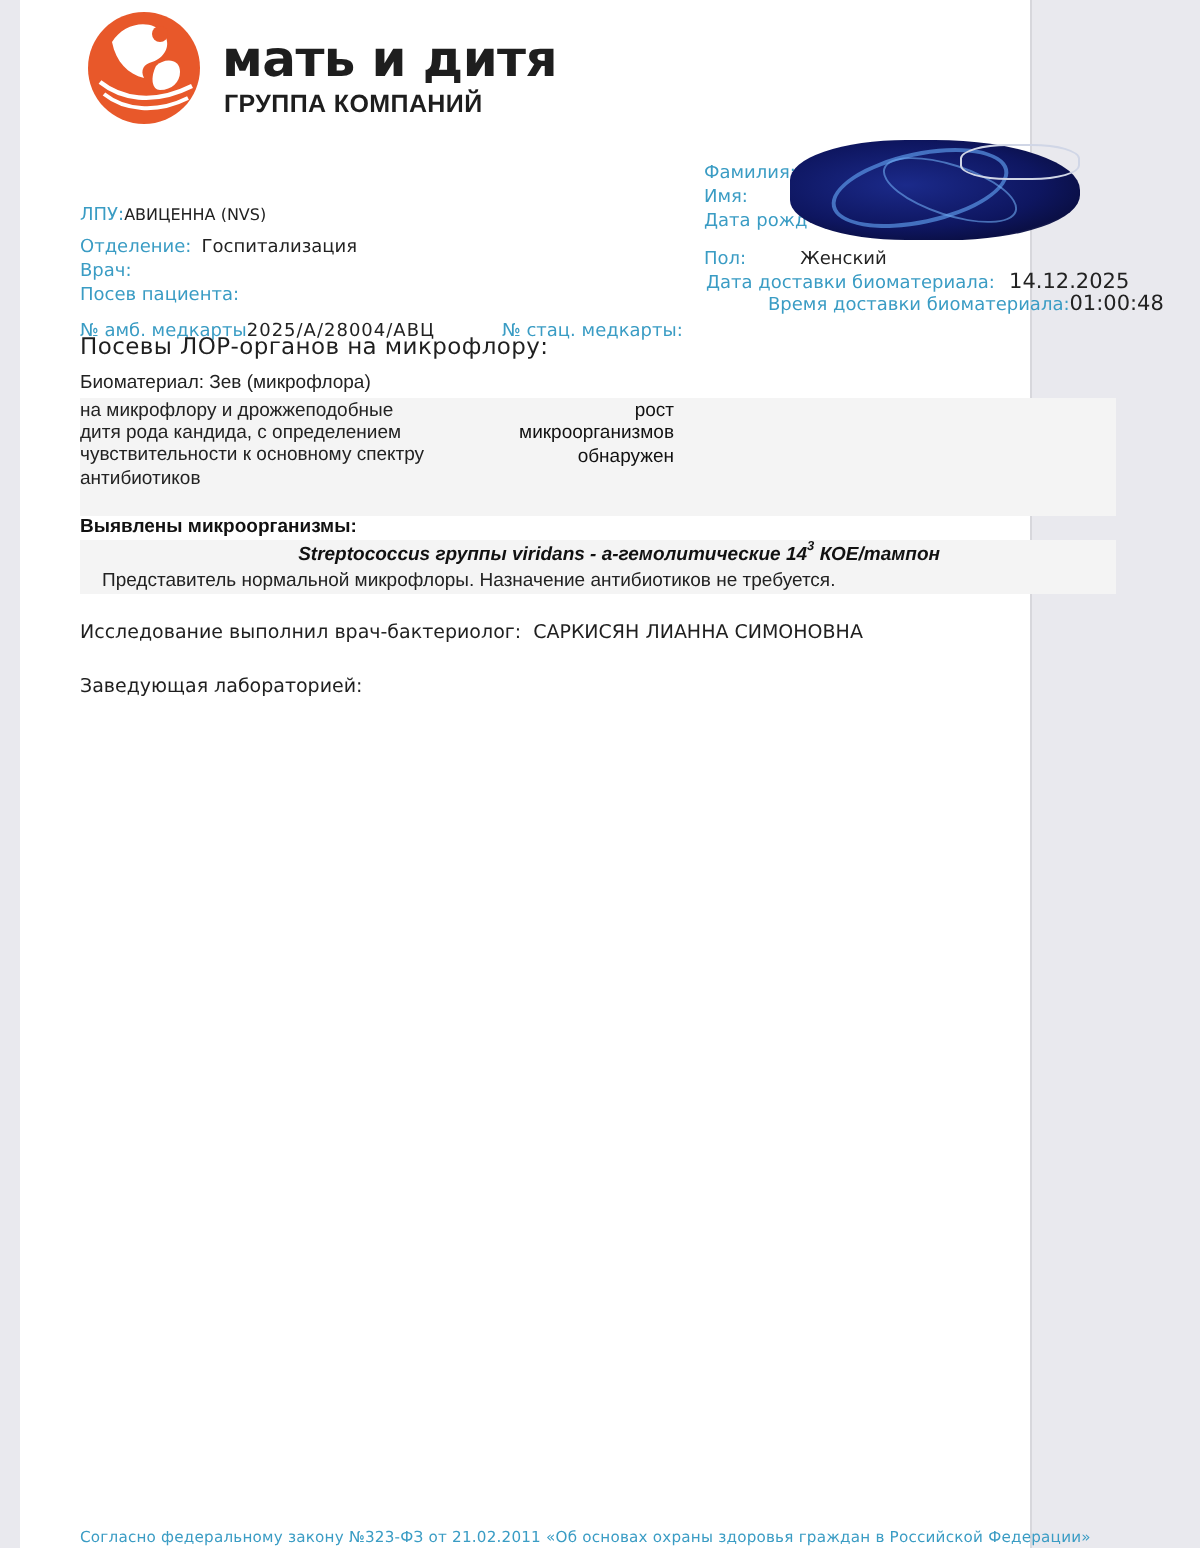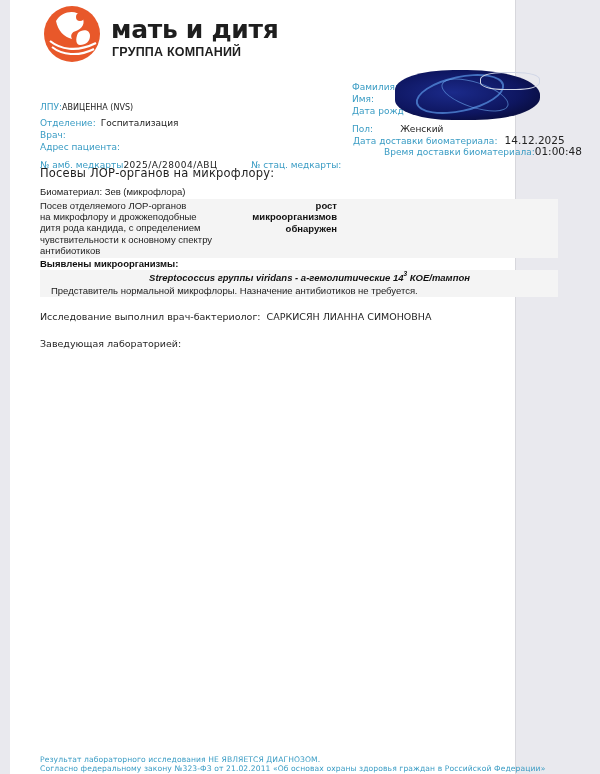--- a/index.html
+++ b/index.html
@@ -67,21 +67,21 @@
     .grey-box {
       position: absolute; left: 30px; top: 199px; width: 518px; height: 59px;
       background: #f4f4f4;
     }
     .test-desc {
       position: absolute; left: 30px; top: 200px; width: 210px;
       font-size: 9.5px; line-height: 11.2px; color: #222;
     }
     .test-result {
       position: absolute; left: 225px; top: 200px; width: 102px; text-align: right;
-      font-size: 9.5px; line-height: 11.4px; color: #111; font-weight: bold;
+      font-size: 9.5px; line-height: 11.4px; color: #111; font-weight: normal;
     }
     .found-title {
       position: absolute; left: 30px; top: 258px;
       font-size: 9.5px; color: #111; font-weight: bold;
     }
     .org-box {
       position: absolute; left: 30px; top: 270px; width: 518px; height: 27px;
       background: #f4f4f4;
     }
     .org-name {
@@ -130,21 +130,21 @@
   </div>
   <div class="abs" style="left:30px; top:111px;">
     <span class="lbl">Отделение:</span>
     <span class="val">Госпитализация</span>
   </div>
   <div class="abs" style="left:30px; top:123px;">
     <span class="lbl">Врач:</span>
     <span class="val"></span>
   </div>
   <div class="abs" style="left:30px; top:135px;">
-    <span class="lbl">Адрес пациента:</span>
+    <span class="lbl">Посев пациента:</span>
     <span class="val"></span>
   </div>
   <div class="abs" style="left:30px; top:153px;">
     <span class="lbl">№ амб. медкарты</span><span class="val" style="letter-spacing:0.5px;">2025/А/28004/АВЦ</span>
   </div>
   <div class="abs" style="left:241px; top:153px;">
     <span class="lbl">№ стац. медкарты:</span>
     <span class="val"></span>
   </div>
 
@@ -166,21 +166,20 @@
   </div>
   <div class="abs" style="left:343px; top:140px;margin-left:31px;">
     <span class="lbl">Время доставки биоматериала:</span><span class="val" style="font-size:10.5px;">01:00:48</span>
   </div>
 
   <div class="section-title">Посевы ЛОР-органов на микрофлору:</div>
   <div class="biomat arial">Биоматериал: Зев (микрофлора)</div>
 
   <div class="grey-box"></div>
   <div class="test-desc arial">
-    <div>Посев отделяемого ЛОР-органов</div>
     <div>на микрофлору и дрожжеподобные</div>
     <div>дитя рода кандида, с определением</div>
     <div>чувствительности к основному спектру</div>
     <div>антибиотиков</div>
   </div>
   <div class="test-result arial">
     <div>рост</div>
     <div>микроорганизмов</div>
     <div>обнаружен</div>
   </div>
@@ -191,15 +190,14 @@
   <div class="org-note arial">Представитель нормальной микрофлоры. Назначение антибиотиков не требуется.</div>
 
   <div class="performed abs">
     <span>Исследование выполнил врач-бактериолог:</span><span class="doc">САРКИСЯН ЛИАННА СИМОНОВНА</span>
   </div>
   <div class="head-lab abs">
     <span>Заведующая лабораторией:</span>
     <span></span>
   </div>
 
-  <div class="footer-line abs" style="top:755px;">Результат лабораторного исследования НЕ ЯВЛЯЕТСЯ ДИАГНОЗОМ.</div>
   <div class="footer-line abs" style="top:764px;">Согласно федеральному закону №323-ФЗ от 21.02.2011 «Об основах охраны здоровья граждан в Российской Федерации»</div>
 </div>
 
 </body></html>

